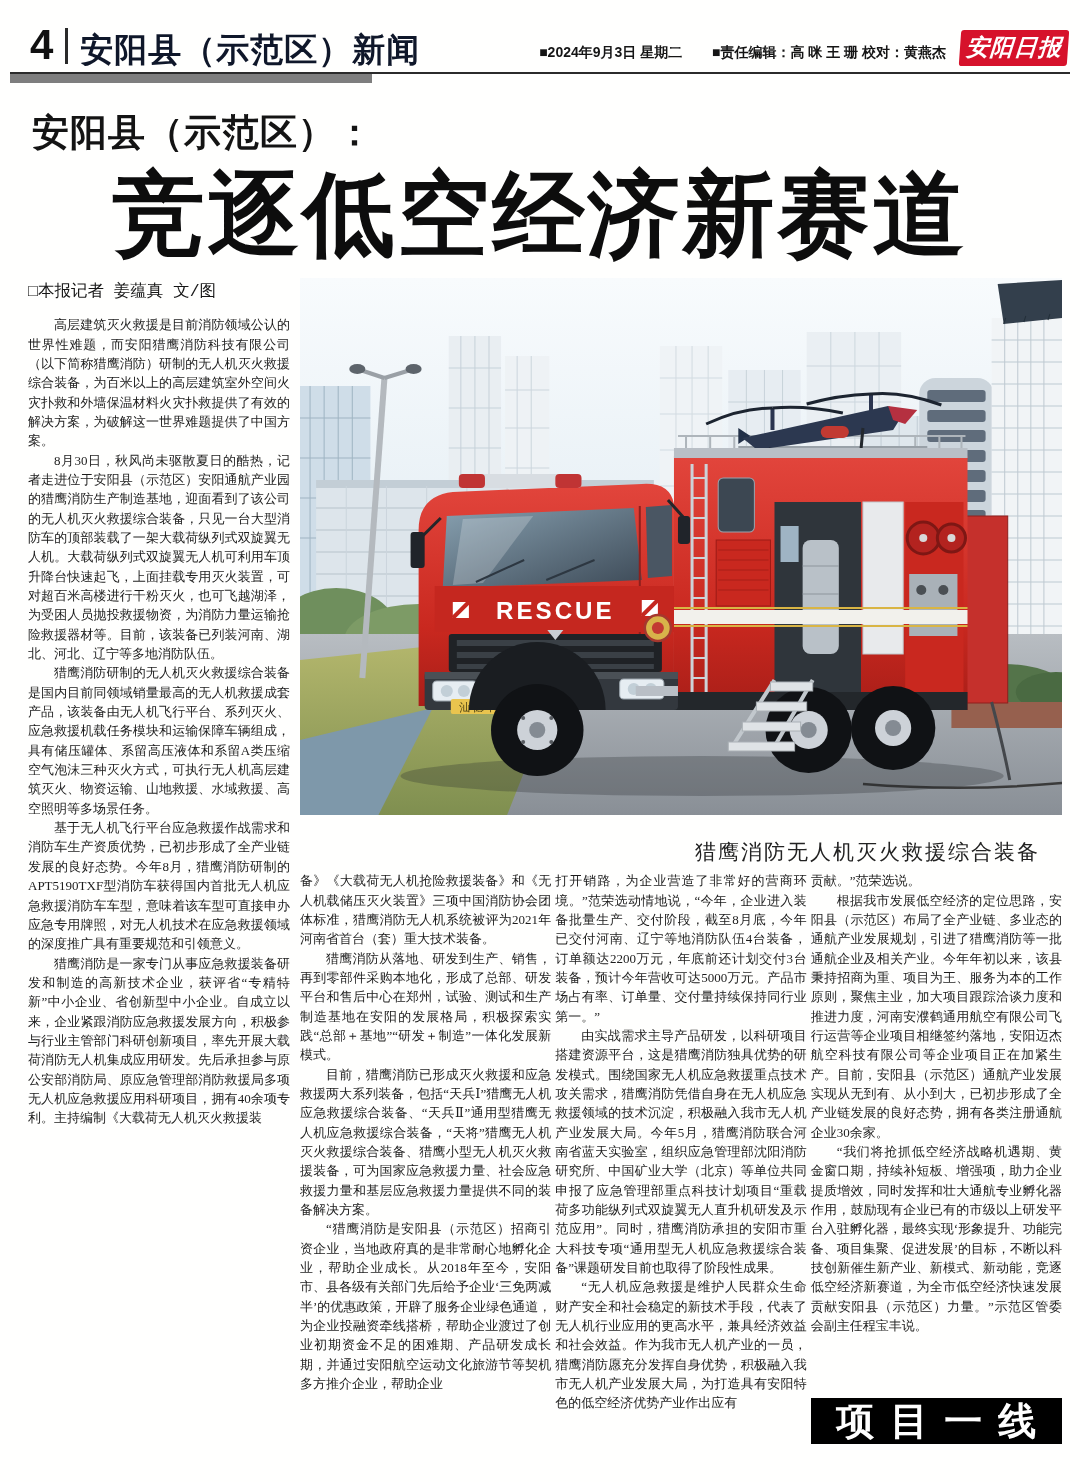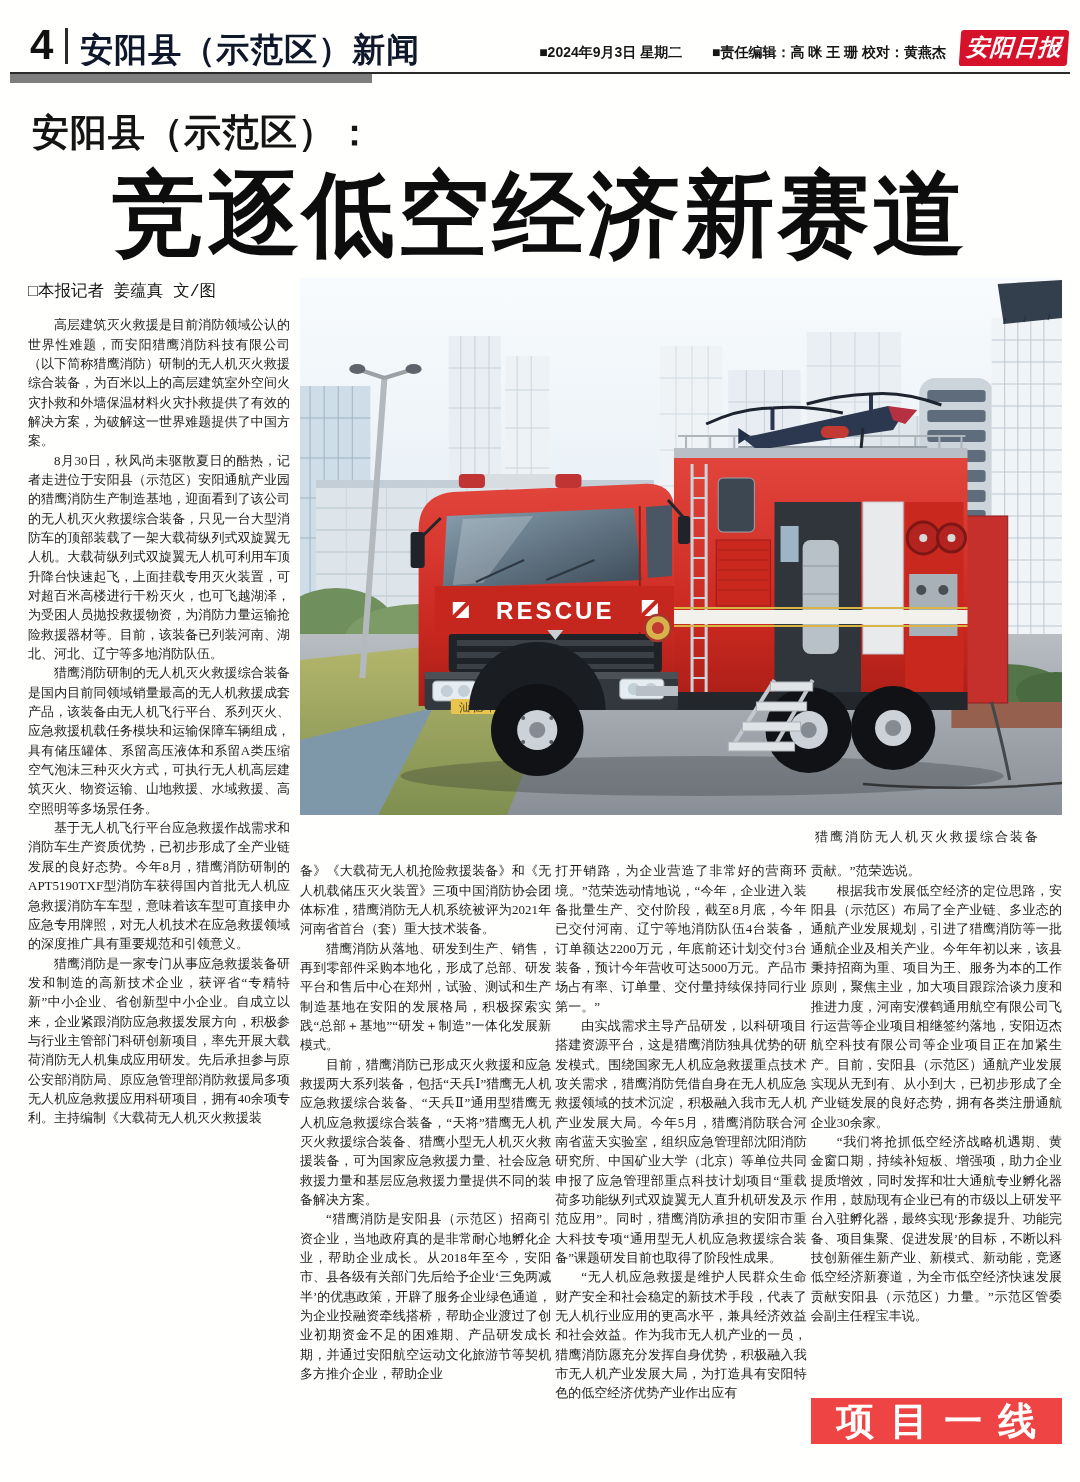--- a/index.html
+++ b/index.html
@@ -32,26 +32,26 @@
   
   .content{display:flex;gap:10px;margin:13px 18px 0 28px;height:1166px;overflow:hidden;}
   .left-col{width:262px;flex:none;overflow:hidden;}
   .byline{font-size:16.5px;margin:2px 0 13px 0;color:#161616;font-family:Liberation Mono, monospace;}
   .col p{margin:0;text-indent:2em;font-size:13px;line-height:19.35px;text-align:justify;color:#1c1c1c;}
   .col.cont p:first-child{text-indent:0;}
   .right-zone{flex:1;min-width:0;display:flex;flex-direction:column;}
   .photo-fig{margin:0;}
   .photo-box{width:100%;height:537px;overflow:hidden;background:#eef3f6;}
   .photo-box svg{display:block;width:100%;height:100%;}
-  .photo-caption{text-align:right;font-size:13px;color:#222;padding:13px 22px 0 0;height:24px;letter-spacing:2px;}
+  .photo-caption{text-align:right;font-size:21px;color:#222;padding:23px 22px 0 0;height:24px;letter-spacing:2px;}
   .cols-row{display:flex;gap:4px;margin-top:9px;height:588px;overflow:hidden;}
   .cols-row .col{flex:1;min-width:0;overflow:hidden;}
   .col4{display:flex;flex-direction:column;}
   .col4 .col-text{flex:1;overflow:hidden;}
-  .project-box{flex:none;margin-top:9px;height:46px;background:#ef4444;color:#ffffff;
+  .project-box{flex:none;margin-top:9px;height:46px;background:#000000;color:#ffffff;
                text-align:center;font-weight:700;font-size:38px;line-height:46px;
                letter-spacing:16px;padding-left:16px;font-family:"Liberation Serif","DejaVu Serif",serif;}
 </style>
 </head>
 <body>
 
 <div class="page">
 
   <div class="page-header">
     <div class="ph-left">

